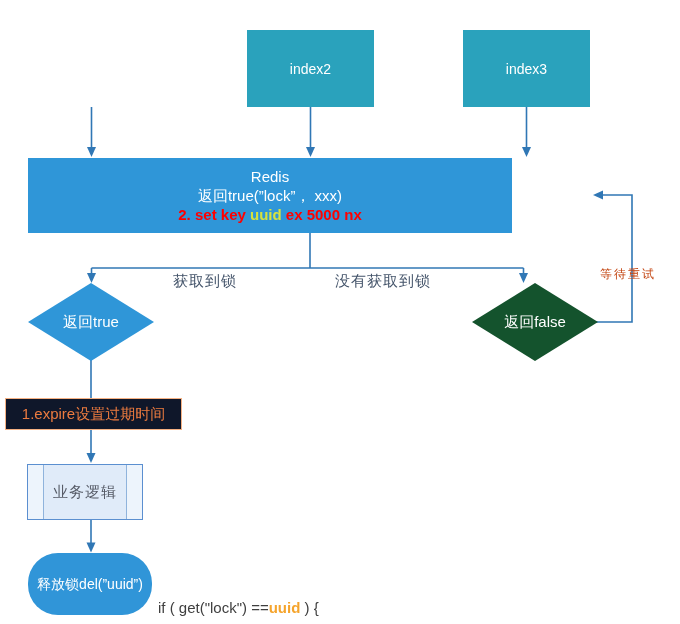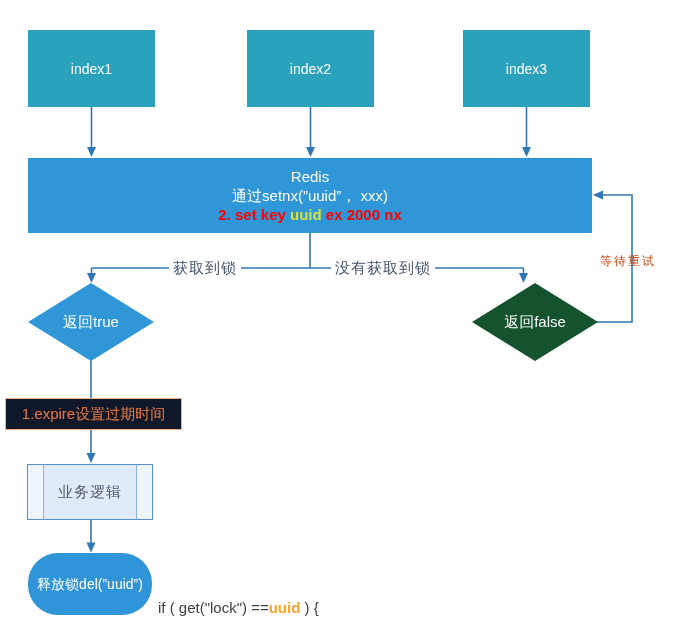--- a/index.html
+++ b/index.html
@@ -6,47 +6,47 @@
   .canvas{
     position:relative;width:680px;height:624px;background:#ffffff;overflow:hidden;
     font-family:"Liberation Sans", sans-serif;
   }
   .canvas svg.wires{position:absolute;left:0;top:0;width:680px;height:624px;}
   .shape{position:absolute;display:flex;align-items:center;justify-content:center;
     text-align:center;box-sizing:border-box;}
   
   .idx{width:127px;height:77px;top:30px;background:#2aa2bc;color:#ffffff;font-size:14px;}
   
-  .redis{left:28px;top:158px;width:564px;height:75px;background:#2f96d8;color:#ffffff;
+  .redis{left:28px;top:158px;width:484px;height:75px;background:#2f96d8;color:#ffffff;
     flex-direction:column;font-size:15px;line-height:19px;}
   .redis .l3{font-weight:bold;color:#ff0000;}
   .redis .l3 .hl{color:#d8e23e;}
   
   .diamond{width:126px;height:78px;top:283px;color:#ffffff;font-size:15px;
     clip-path:polygon(50% 0,100% 50%,50% 100%,0 50%);}
   .diamond.true{left:28px;background:#2f96d8;}
   .diamond.false{left:472px;background:#14532d;}
   
   .expire{left:5px;top:398px;width:177px;height:32px;background:#0f172a;
     border:1px solid #f5b183;color:#ec7b3f;font-size:15px;}
   
-  .process{left:27px;top:464px;width:126px;height:56px;background:#e0ebf9;
+  .process{left:27px;top:464px;width:116px;height:56px;background:#e0ebf9;
     border:1px solid #5b8fd0;color:#555a66;font-size:15px;letter-spacing:1px;}
   .process .bar{position:absolute;top:0;bottom:0;width:15px;background:#edf4fc;}
   .process .bar.left{left:0;border-right:1px solid #8fb3dc;}
   .process .bar.right{right:0;border-left:1px solid #8fb3dc;}
   
   .release{left:28px;top:553px;width:124px;height:62px;background:#3095d8;
     border-radius:30px;color:#ffffff;font-size:14px;flex-direction:row;line-height:19px;}
   
   .code{position:absolute;left:158px;top:560px;color:#3f3f3f;font-size:15px;line-height:19px;white-space:pre;}
   .code .hl{color:#f5a42c;font-weight:bold;}
   
   .elabel{position:absolute;font-size:15px;color:#44546a;background:#ffffff;
-    padding:0 4px;letter-spacing:1px;transform:translateX(-50%);white-space:nowrap;}
+    padding:0 4px;letter-spacing:1px;transform:translateX(-50%);white-space:nowrap;margin-top:13px;}
   .elabel.retry{color:#c2410c;background:transparent;font-size:12px;letter-spacing:2px;}
 </style>
 </head>
 <body>
 
 <div class="canvas">
 
   <svg class="wires" viewBox="0 0 680 624" xmlns="http://www.w3.org/2000/svg">
     <g stroke="#3077b5" stroke-width="1.6" fill="none">
       <path d="M91.5 107 V147"></path>
@@ -66,34 +66,31 @@
       <polygon points="310.5,157 306,147 315,147"></polygon>
       <polygon points="526.5,157 522,147 531,147"></polygon>
       <polygon points="91.5,283 87,273 96,273"></polygon>
       <polygon points="523.5,283 519,273 528,273"></polygon>
       <polygon points="91,463 86.5,453 95.5,453"></polygon>
       <polygon points="91,552.5 86.5,542.5 95.5,542.5"></polygon>
       <polygon points="593,195 603,190.5 603,199.5"></polygon>
     </g>
   </svg>
 
-  <div class="shape idx" style="left:28px">
-    <span>index1</span>
-  </div>
   <div class="shape idx" style="left:247px">
     <span>index2</span>
   </div>
   <div class="shape idx" style="left:463px">
     <span>index3</span>
   </div>
 
   <div class="shape redis">
     <div>Redis</div>
-    <div>通过setnx(”uuid”， xxx)</div>
-    <div class="l3"><span>2. set key </span><span class="hl">uuid</span><span> ex 2000 nx</span></div>
+    <div>返回true(”lock”， xxx)</div>
+    <div class="l3"><span>2. set key </span><span class="hl">uuid</span><span> ex 5000 nx</span></div>
   </div>
 
   <div class="shape diamond true">
     <span>返回true</span>
   </div>
   <div class="shape diamond false">
     <span>返回false</span>
   </div>
 
   <div class="elabel" style="left:205px;top:259px">获取到锁</div>

